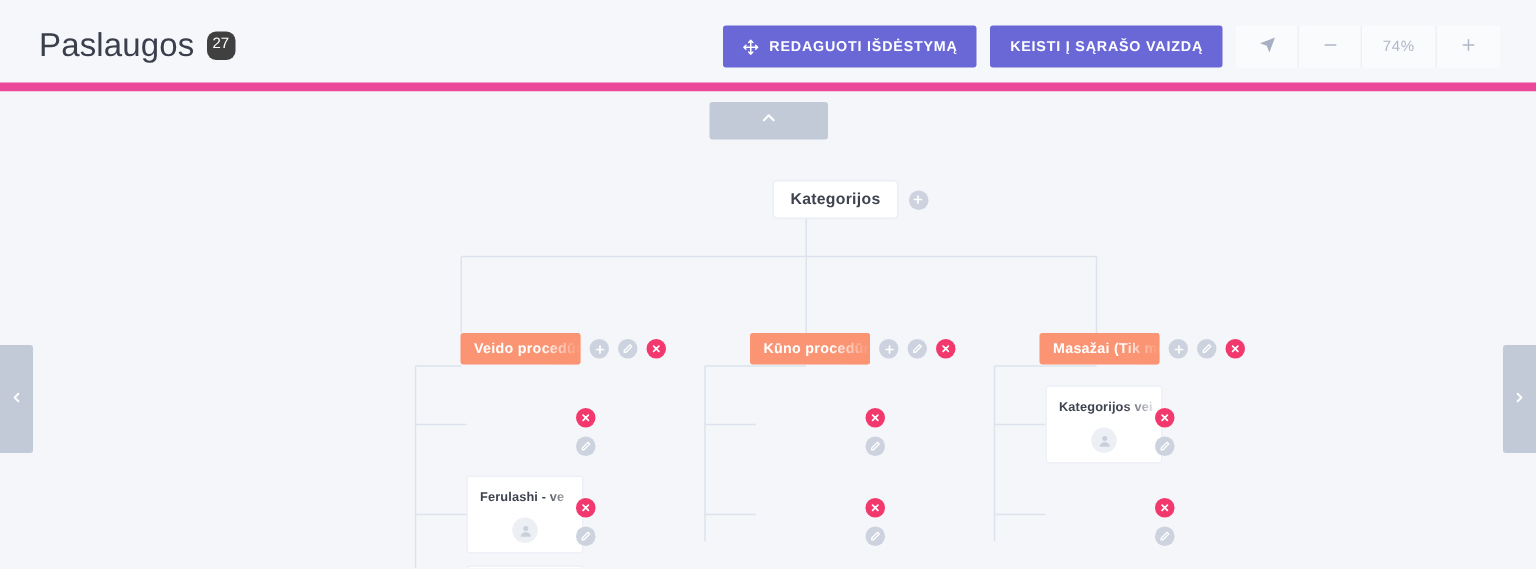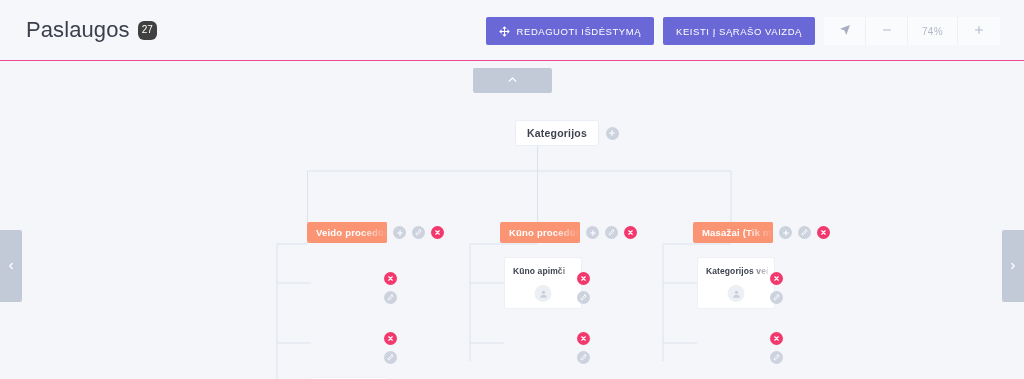--- a/index.html
+++ b/index.html
@@ -16,21 +16,21 @@
     position: relative;
   }
 
   
   .header {
     position: absolute;
     left: 0; top: 0;
     width: 1024px;
     height: 61px;
     background: #f6f7fb;
-    border-bottom: 1px solid #ec4899;
+    border-bottom: 6px solid #ec4899;
     box-sizing: border-box;
   }
   .page-title-wrap {
     position: absolute;
     left: 26px; top: 16px;
     display: flex;
     align-items: center;
     gap: 8px;
   }
   .page-title {
@@ -65,21 +65,21 @@
   }
   .btn-primary {
     display: inline-flex;
     align-items: center;
     gap: 7px;
     height: 28px;
     padding: 0 13px;
     background: #6a68d6;
     color: #ffffff;
     font-size: 9.5px;
-    font-weight: normal;
+    font-weight: bold;
     letter-spacing: 0.55px;
     border: none;
     border-radius: 2px;
     cursor: pointer;
     white-space: nowrap;
     box-sizing: border-box;
   }
   .btn-primary + .btn-primary { margin-left: 9px; }
   .btn-primary .move-icon { display: inline-flex; }
 
@@ -479,47 +479,47 @@
           <path d="M6 6l12 12M18 6L6 18"></path>
         </svg>
     </span>
     <span class="card-act edit">
       <svg width="7" height="7" viewBox="0 0 24 24" stroke="#ffffff" stroke-width="3" stroke-linecap="round" fill="none">
           <path d="M17 3l4 4L8 20H4v-4L17 3z"></path>
         </svg>
     </span>
   </div>
 
-  <div class="card-actions" style="left:384px; top:271px;">
-    <span class="card-act del">
-      <svg width="7" height="7" viewBox="0 0 24 24" stroke="#ffffff" stroke-width="4" stroke-linecap="round" fill="none">
-          <path d="M6 6l12 12M18 6L6 18"></path>
-        </svg>
-    </span>
-    <span class="card-act edit">
-      <svg width="7" height="7" viewBox="0 0 24 24" stroke="#ffffff" stroke-width="3" stroke-linecap="round" fill="none">
-          <path d="M17 3l4 4L8 20H4v-4L17 3z"></path>
-        </svg>
-    </span>
-  </div>
-
-  <div class="card" style="left:311px; top:316px;">
-    
-    
-  </div>
-
-  <div class="card" style="left:504px; top:196px;">
-    <div class="card-title">Kūno apimči</div>
+  <div class="card" style="left:311px; top:256px;">
+    <div class="card-title">Ferulashi - ve</div>
     <div class="card-avatar">
       <svg width="10" height="10" viewBox="0 0 24 24" fill="#c9cfdb">
           <circle cx="12" cy="8" r="4"></circle>
           <path d="M4 21c0-4.4 3.6-7 8-7s8 2.6 8 7z"></path>
         </svg>
     </div>
   </div>
+  <div class="card-actions" style="left:384px; top:271px;">
+    <span class="card-act del">
+      <svg width="7" height="7" viewBox="0 0 24 24" stroke="#ffffff" stroke-width="4" stroke-linecap="round" fill="none">
+          <path d="M6 6l12 12M18 6L6 18"></path>
+        </svg>
+    </span>
+    <span class="card-act edit">
+      <svg width="7" height="7" viewBox="0 0 24 24" stroke="#ffffff" stroke-width="3" stroke-linecap="round" fill="none">
+          <path d="M17 3l4 4L8 20H4v-4L17 3z"></path>
+        </svg>
+    </span>
+  </div>
+
+  <div class="card" style="left:311px; top:316px;">
+    
+    
+  </div>
+
   <div class="card-actions" style="left:577px; top:211px;">
     <span class="card-act del">
       <svg width="7" height="7" viewBox="0 0 24 24" stroke="#ffffff" stroke-width="4" stroke-linecap="round" fill="none">
           <path d="M6 6l12 12M18 6L6 18"></path>
         </svg>
     </span>
     <span class="card-act edit">
       <svg width="7" height="7" viewBox="0 0 24 24" stroke="#ffffff" stroke-width="3" stroke-linecap="round" fill="none">
           <path d="M17 3l4 4L8 20H4v-4L17 3z"></path>
         </svg>

